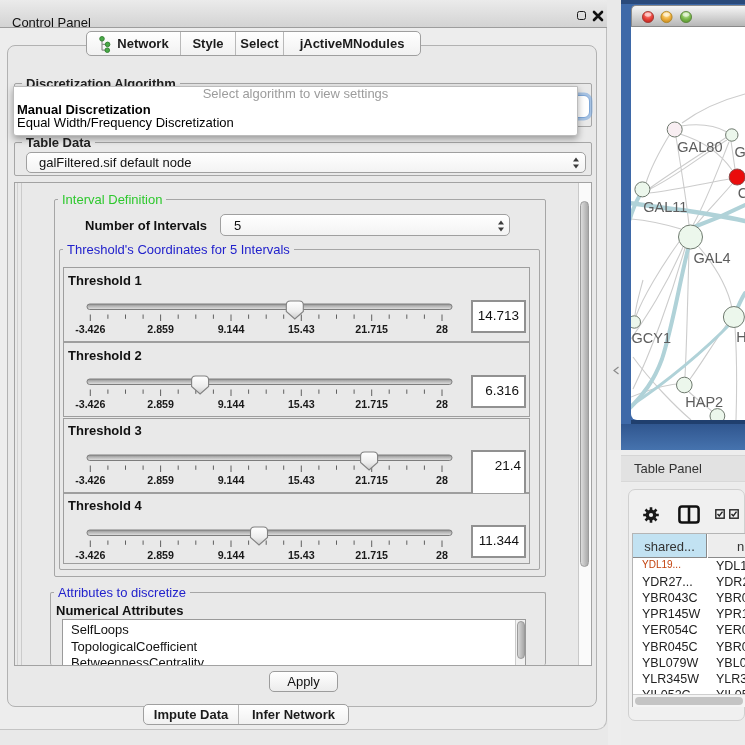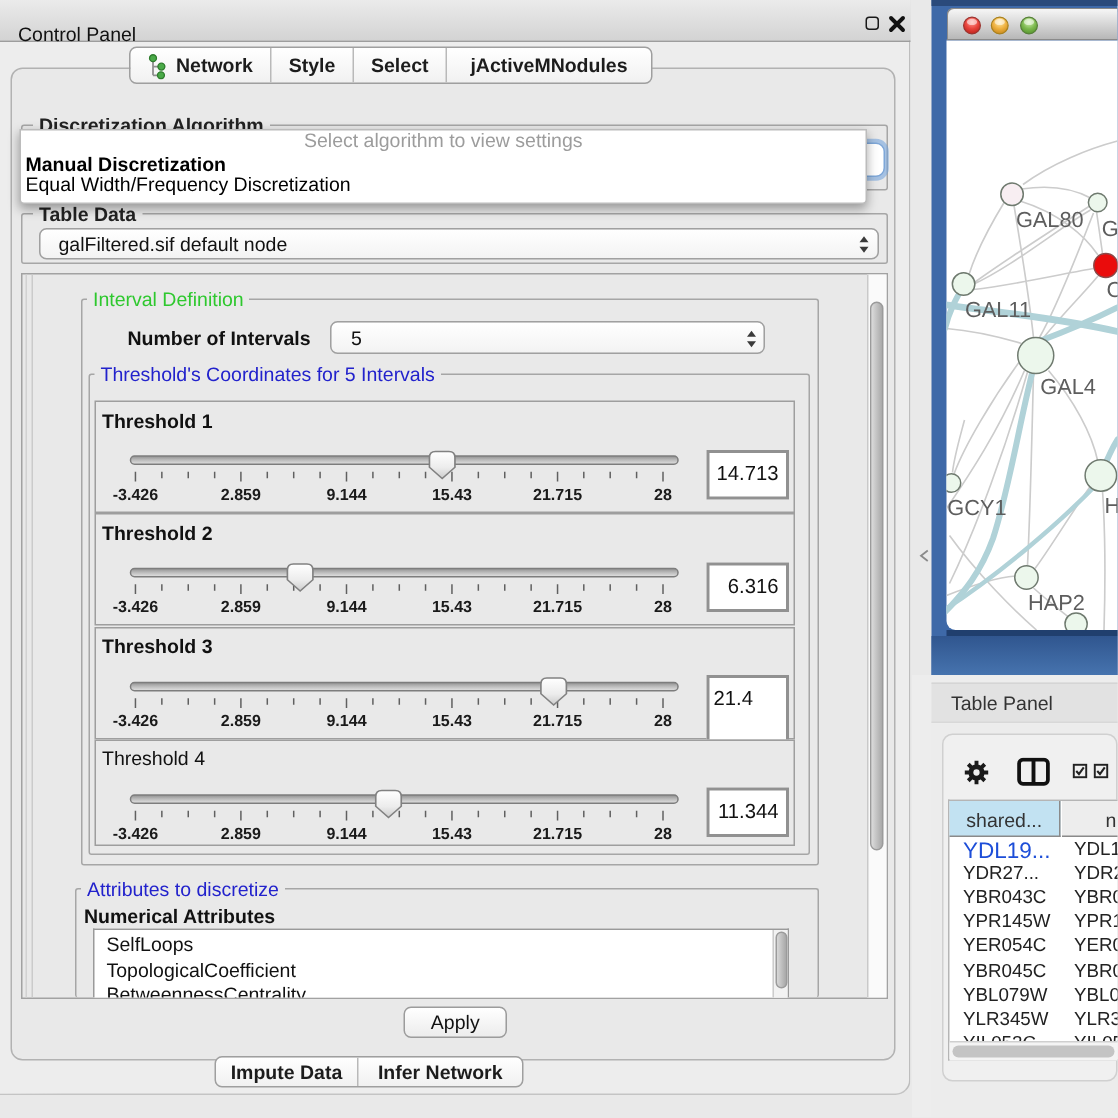--- a/index.html
+++ b/index.html
@@ -27,21 +27,21 @@
   </svg>
 <div class="a" style="left:7px;top:45px;width:590px;height:662px;background:#e9e9e9;border:1px solid #b2b2b2;border-radius:8px"></div>
 <div class="seg" style="left:86px;top:31px;height:25px">
     <div style="width:93px"><svg width="14" height="18" viewBox="0 0 14 18" style="margin-right:5px">
         <path d="M4 4 L4 15.2 M4 9.4 L9.6 9.4 M4 15.2 L9.3 15.2" stroke="#8f8f8f" stroke-width="1.2" fill="none"></path>
         <circle cx="4" cy="3.8" r="2.3" fill="#4aaa48" stroke="#2f7d2e" stroke-width="0.9"></circle>
         <circle cx="9.6" cy="9.4" r="2.3" fill="#4aaa48" stroke="#2f7d2e" stroke-width="0.9"></circle>
         <circle cx="9.3" cy="15.2" r="2.3" fill="#4aaa48" stroke="#2f7d2e" stroke-width="0.9"></circle>
       </svg>Network</div>
     <div style="width:55px">Style</div>
-    <div style="width:62px">Select</div>
+    <div style="width:48px">Select</div>
     <div style="width:137px">jActiveMNodules</div>
   </div>
 <div class="grp" style="left:14px;top:83px;width:578px;height:44px"></div>
 <div class="gt" style="left:22px;top:76px;font-weight:bold;color:#222">Discretization Algorithm</div>
 <div class="a" style="left:300px;top:95px;width:290px;height:23px;background:#fff;border:1px solid #7ea7d8;border-radius:6px;box-shadow:0 0 0 2.5px rgba(110,160,220,.55)"></div>
 <div class="grp" style="left:14px;top:142px;width:578px;height:34px"></div>
 <div class="gt" style="left:22px;top:135px;font-weight:bold;color:#222">Table Data</div>
 <div class="combo" style="left:26px;top:152px;width:560px;height:21px;padding:2px 0 0 12px">galFiltered.sif default node</div>
 <svg class="a" style="left:572px;top:157px" width="8" height="12" viewBox="0 0 8 12">
     <path d="M4 0.5 L7 4.5 L1 4.5 Z" fill="#3a3a3a"></path>
@@ -132,23 +132,23 @@
     <rect x="24" y="17" width="365" height="5.5" rx="2.7" fill="url(#tg417)" stroke="#7d7d7d" stroke-width="1"></rect>
     <path d="M27.3 27.5 L27.3 34 M44.9 27.5 L44.9 31.8 M62.5 27.5 L62.5 31.8 M80.1 27.5 L80.1 31.8 M97.6 27.5 L97.6 34 M115.2 27.5 L115.2 31.8 M132.8 27.5 L132.8 31.8 M150.4 27.5 L150.4 31.8 M168.0 27.5 L168.0 34 M185.6 27.5 L185.6 31.8 M203.2 27.5 L203.2 31.8 M220.7 27.5 L220.7 31.8 M238.3 27.5 L238.3 34 M255.9 27.5 L255.9 31.8 M273.5 27.5 L273.5 31.8 M291.1 27.5 L291.1 31.8 M308.7 27.5 L308.7 34 M326.2 27.5 L326.2 31.8 M343.8 27.5 L343.8 31.8 M361.4 27.5 L361.4 31.8 M379.0 27.5 L379.0 34" stroke="#606060" stroke-width="1"></path>
     <text x="27.3" y="46" font-size="10.7" font-weight="bold" text-anchor="middle" fill="#1a1a1a" font-family="Liberation Sans">-3.426</text>
     <text x="97.6" y="46" font-size="10.7" font-weight="bold" text-anchor="middle" fill="#1a1a1a" font-family="Liberation Sans">2.859</text>
     <text x="168.0" y="46" font-size="10.7" font-weight="bold" text-anchor="middle" fill="#1a1a1a" font-family="Liberation Sans">9.144</text>
     <text x="238.3" y="46" font-size="10.7" font-weight="bold" text-anchor="middle" fill="#1a1a1a" font-family="Liberation Sans">15.43</text>
     <text x="308.7" y="46" font-size="10.7" font-weight="bold" text-anchor="middle" fill="#1a1a1a" font-family="Liberation Sans">21.715</text>
     <text x="379.0" y="46" font-size="10.7" font-weight="bold" text-anchor="middle" fill="#1a1a1a" font-family="Liberation Sans">28</text>
     <path d="M297.6 18 Q297.6 14 301.6 14 L310.6 14 Q314.6 14 314.6 18 L314.6 24.5 L306.1 32 L297.6 24.5 Z" fill="url(#kg417)" stroke="#818181" stroke-width="1.1"></path>
   </svg>
-<div class="vbox" style="left:471px;top:450.2px;width:55px;height:45px;padding:6px 22px 0 0">21.4</div>
+<div class="vbox" style="left:471px;top:450.2px;width:55px;height:45px;padding:6px 3px 0 0">21.4</div>
 <div class="a" style="left:63px;top:492.6px;width:467px;height:71px;border:1px solid #9e9e9e;background:#e9e9e9"></div>
-<div class="a" style="left:68px;top:498.1px;font-size:13px;font-weight:normal;color:#111">Threshold 4</div>
+<div class="a" style="left:68px;top:498.1px;font-size:13px;font-weight:bold;color:#111">Threshold 4</div>
 <svg class="a" style="left:63px;top:512.6px" width="467" height="50" viewBox="0 0 467 50">
     <defs>
       <linearGradient id="tg492" x1="0" y1="0" x2="0" y2="1">
         <stop offset="0" stop-color="#909090"></stop>
         <stop offset="0.45" stop-color="#b9b9b9"></stop>
         <stop offset="1" stop-color="#e3e3e3"></stop>
       </linearGradient>
       <linearGradient id="kg492" x1="0" y1="0" x2="0" y2="1">
         <stop offset="0" stop-color="#ffffff"></stop>
         <stop offset="0.6" stop-color="#ececec"></stop>
@@ -267,21 +267,21 @@
   </svg>
 <svg class="a" style="left:728.5px;top:509px" width="10" height="10" viewBox="0 0 10 10">
     <rect x="0.8" y="0.8" width="8.4" height="8.4" fill="none" stroke="#222" stroke-width="1.4"></rect>
     <path d="M2.5 5 L4.3 7 L7.5 2.6" fill="none" stroke="#222" stroke-width="1.4"></path>
   </svg>
 <div class="a" style="left:632px;top:533px;width:113px;height:174px;border:1px solid #b5b5b5;border-right:none;background:#fff"></div>
 <div class="a" style="left:633px;top:534px;width:74px;height:24px;background:#c2e2f2;border-right:1px solid #8a8a8a;border-bottom:1px solid #8a8a8a;font-size:13px;color:#333;text-align:center;padding-top:5px">shared...</div>
 <div class="a" style="left:708px;top:534px;width:37px;height:24px;background:#ededed;border-bottom:1px solid #8a8a8a;font-size:13px;color:#333;padding:5px 0 0 29px">n...</div>
 <div class="a" style="left:632px;top:558px;width:113px;height:136px;overflow:hidden">
     <div class="a" style="left:-632px;top:-558px;width:745px;height:745px">
-      <div class="a" style="left:642px;top:559.0px;font-size:15px;color:#1d4ed8">YDL19...</div>
+      <div class="a" style="left:642px;top:559.0px;font-size:10px;color:#c2410c">YDL19...</div>
       <div class="a" style="left:716px;top:559.0px;font-size:12.5px;color:#222">YDL194W</div>
       <div class="a" style="left:642px;top:575.1px;font-size:12.5px;color:#222">YDR27...</div>
       <div class="a" style="left:716px;top:575.1px;font-size:12.5px;color:#222">YDR277C</div>
       <div class="a" style="left:642px;top:591.2px;font-size:12.5px;color:#222">YBR043C</div>
       <div class="a" style="left:716px;top:591.2px;font-size:12.5px;color:#222">YBR043C</div>
       <div class="a" style="left:642px;top:607.3px;font-size:12.5px;color:#222">YPR145W</div>
       <div class="a" style="left:716px;top:607.3px;font-size:12.5px;color:#222">YPR145W</div>
       <div class="a" style="left:642px;top:623.4px;font-size:12.5px;color:#222">YER054C</div>
       <div class="a" style="left:716px;top:623.4px;font-size:12.5px;color:#222">YER054C</div>
       <div class="a" style="left:642px;top:639.5px;font-size:12.5px;color:#222">YBR045C</div>

